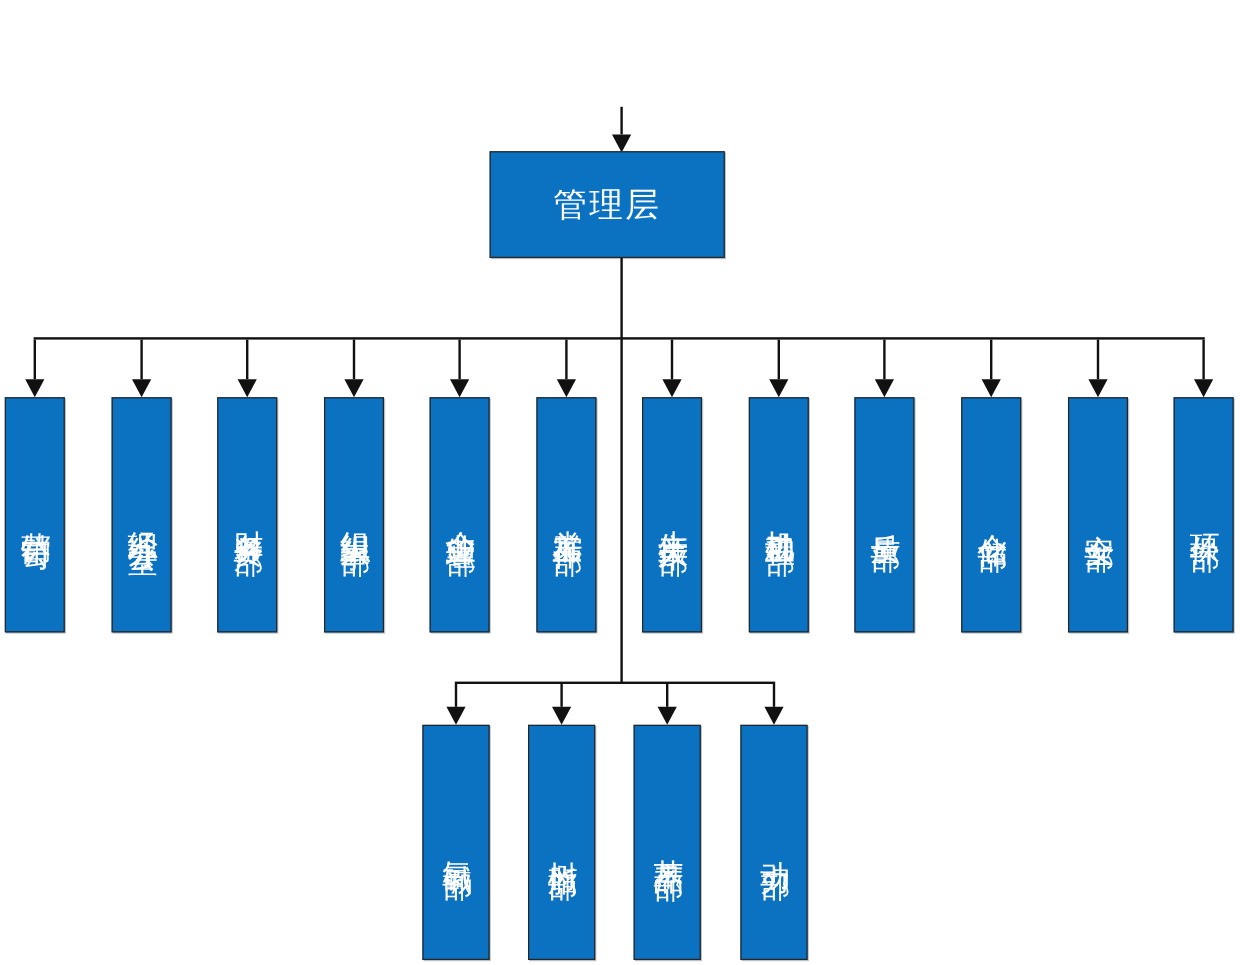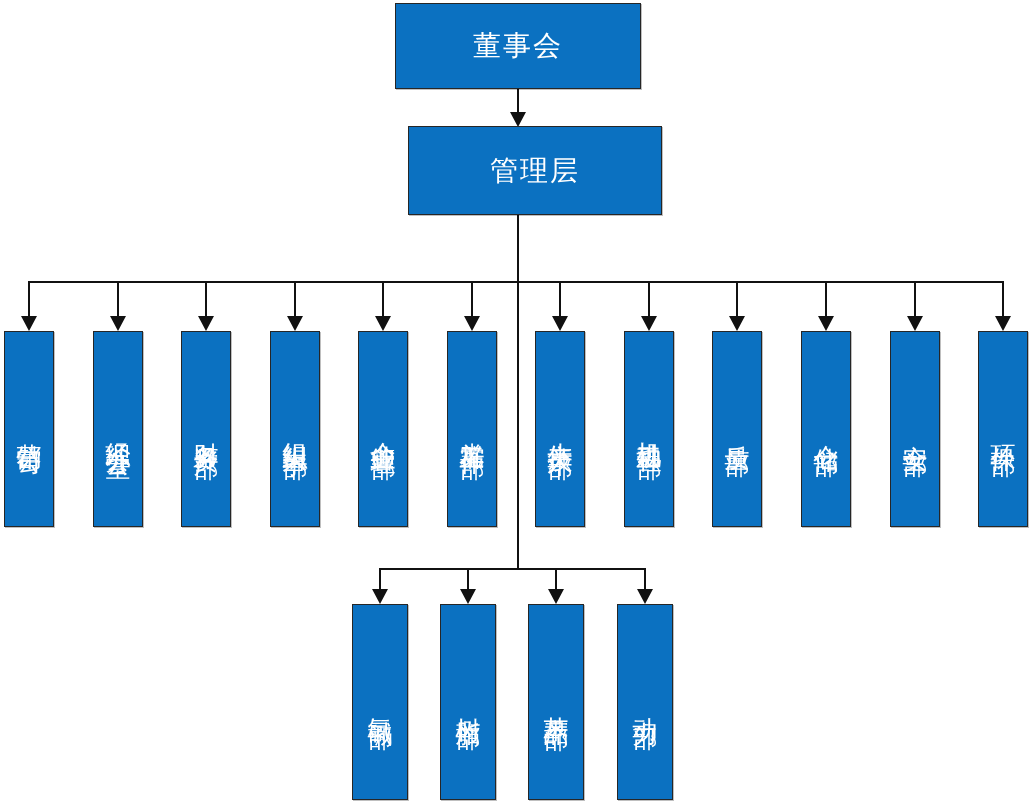--- a/index.html
+++ b/index.html
@@ -96,25 +96,22 @@
 
   <div class="line vline" style="left:379px; top:570px; height:19px;"></div>
   <div class="arrowhead" style="left:372px; top:589px;"></div>
   <div class="line vline" style="left:467px; top:570px; height:19px;"></div>
   <div class="arrowhead" style="left:460px; top:589px;"></div>
   <div class="line vline" style="left:555px; top:570px; height:19px;"></div>
   <div class="arrowhead" style="left:548px; top:589px;"></div>
   <div class="line vline" style="left:644px; top:570px; height:19px;"></div>
   <div class="arrowhead" style="left:637px; top:589px;"></div>
 
-  <div class="box" style="left:395px; top:3px; width:246px; height:86px;">
-    <span class="hlabel">董事会</span>
-  </div>
 
-  <div class="box" style="left:408px; top:126px; width:254px; height:89px;">
+  <div class="box" style="left:408px; top:126px; width:196px; height:89px;">
     <span class="hlabel">管理层</span>
   </div>
 
   <div class="box" style="left:4px; top:331px; width:50px; height:196px;">
     <span class="vlabel">营销公司</span>
   </div>
   <div class="box" style="left:93px; top:331px; width:50px; height:196px;">
     <span class="vlabel">经理办公室</span>
   </div>
   <div class="box" style="left:181px; top:331px; width:50px; height:196px;">

